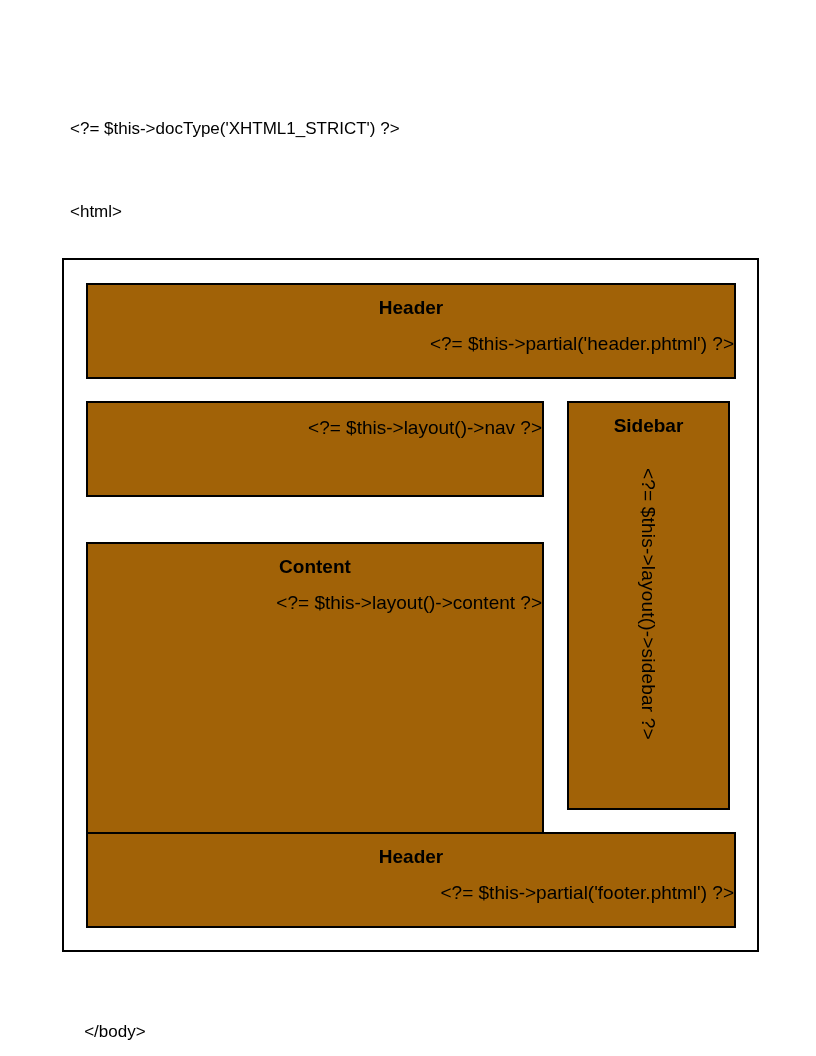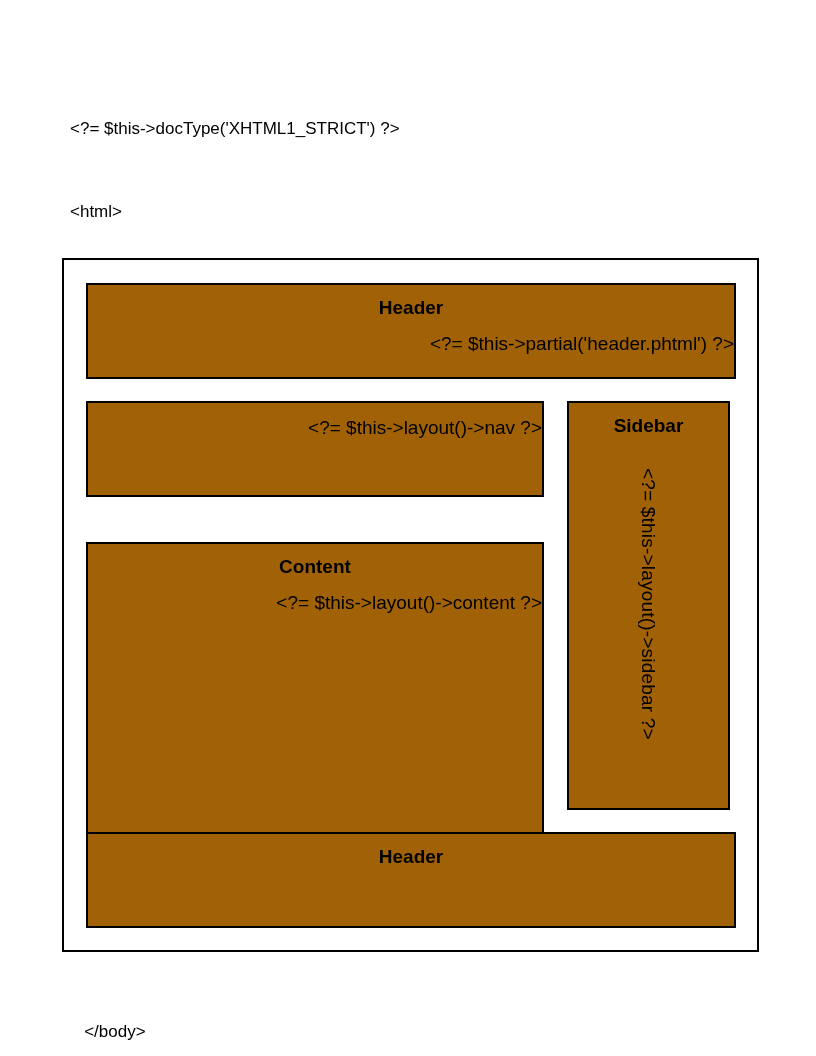--- a/index.html
+++ b/index.html
@@ -134,20 +134,21 @@
 
   <div class="region" id="region-sidebar">
     <div class="region-title">Sidebar</div>
     <div class="sidebar-rotated-wrap">
       <div class="sidebar-rotated">&lt;?= $this-&gt;layout()-&gt;sidebar ?&gt;</div>
     </div>
   </div>
 
   <div class="region" id="region-footer">
     <div class="region-title">Header</div>
+    <div class="region-code">&lt;?= $this-&gt;partial('footer.phtml') ?&gt;</div>
   </div>
 
 </div>
 
 <div class="code-block" id="code-bottom">
   <div class="code-line">   &lt;/body&gt;</div>
   
 </div>
 
 </body></html>

